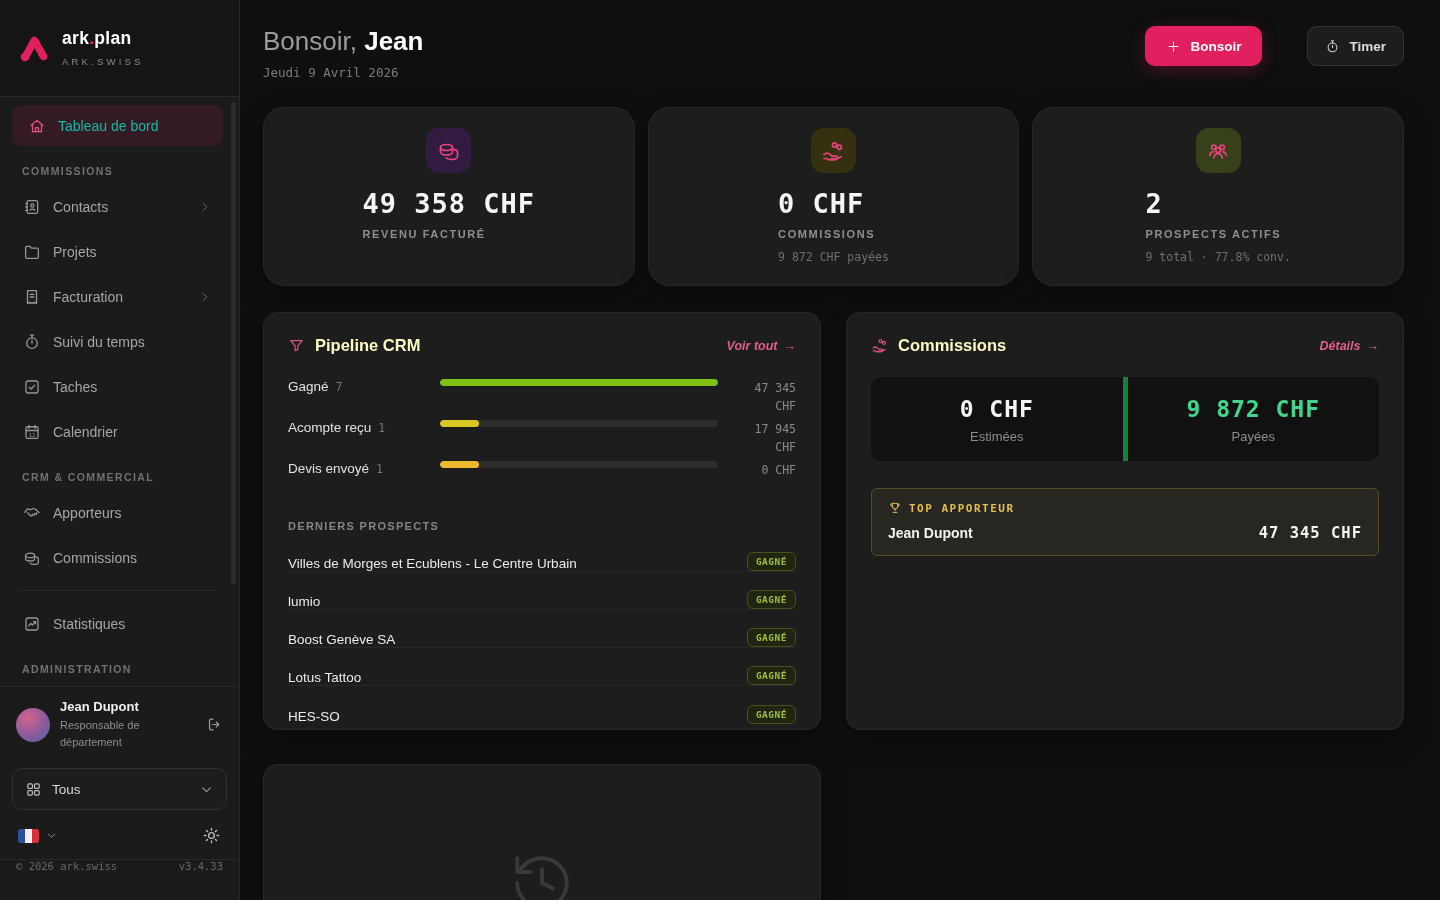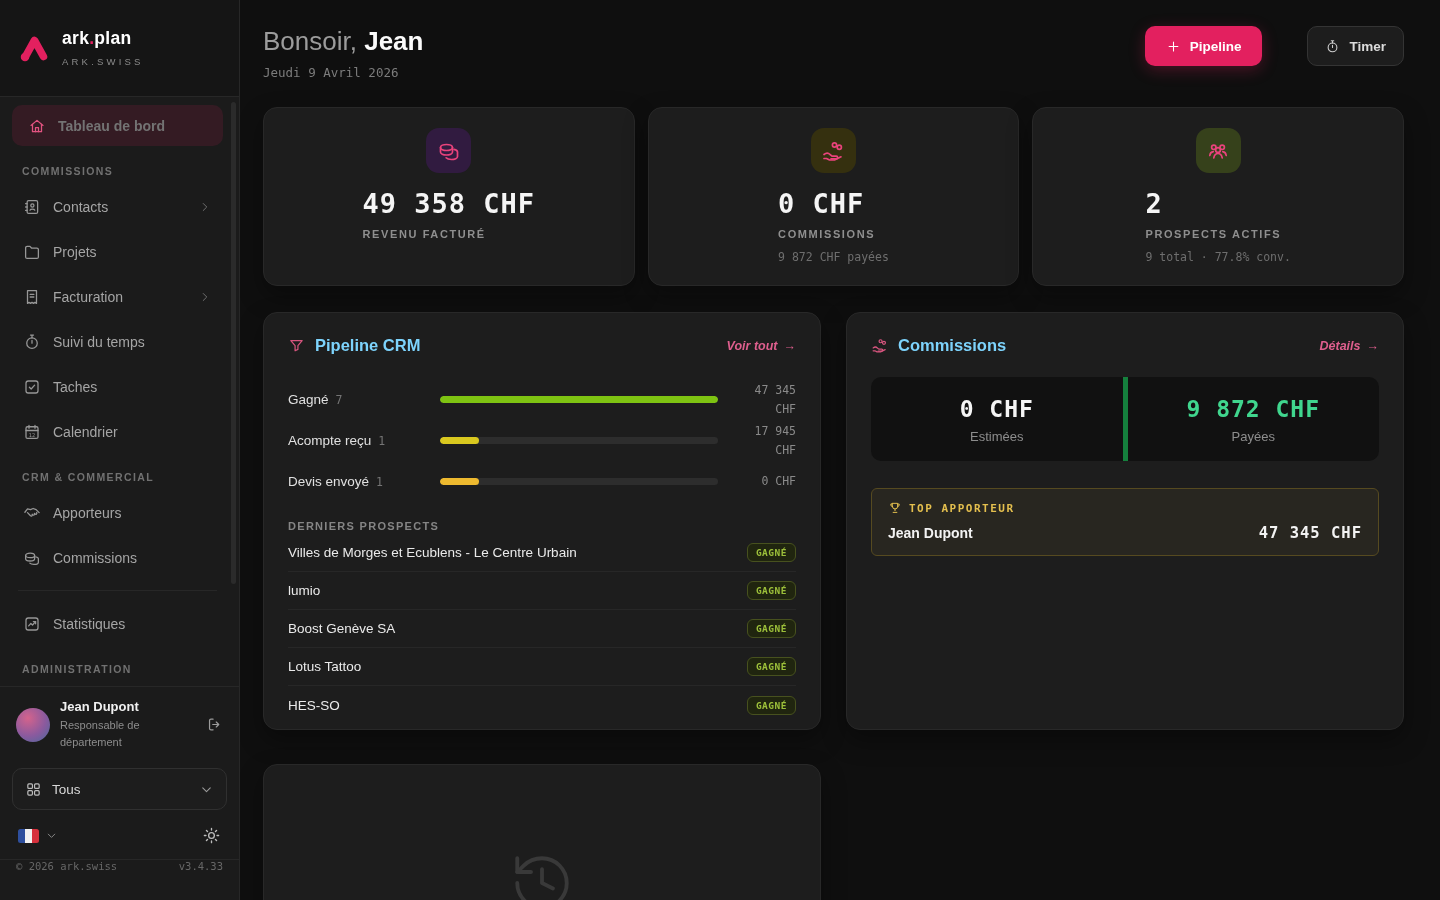--- a/index.html
+++ b/index.html
@@ -22,21 +22,21 @@
   .brand-name { font-size:17.5px; font-weight:700; color:#ffffff; letter-spacing:.3px; line-height:1.1; }
   .brand-name .dot { color:#e3205f; }
   .brand-sub { font-size:9.5px; letter-spacing:3.2px; color:#8b8b8b; margin-top:7px; }
 
   .nav { flex:1; padding:8px 16px 0 12px; overflow:hidden; position:relative; }
   .scroll-thumb { position:absolute; right:3px; top:5px; width:5px; height:482px; border-radius:3px; background:#2b2b2b; }
 
   .nav-item { height:41px; display:flex; align-items:center; gap:12px; padding:0 11px; border-radius:10px; color:#a5a5a5; font-size:14px; cursor:pointer; margin-bottom:4px; }
   .nav-item svg { width:18px; height:18px; color:#979797; flex:none; }
   .nav-item .chev { margin-left:auto; width:14px; height:14px; color:#6f6f6f; }
-  .nav-item.active { background:rgba(227,32,95,.13); color:#737373; font-weight:700;padding-left:16px; }
+  .nav-item.active { background:rgba(227,32,95,.13); color:#14b8a6; font-weight:400;padding-left:16px; }
   .nav-item.active svg { color:#e25380; }
   .section-label { font-size:10.5px; font-weight:700; letter-spacing:1.4px; color:#717171; margin:19px 10px 9px; }
   .nav-divider { height:1px; background:#272727; margin:12px 6px; }
 
   .user-row { flex:none; border-top:1px solid #272727; display:flex; align-items:center; gap:10px; padding:12px 16px 11px; }
   .avatar { width:34px; height:34px; border-radius:50%; flex:none;
     background:radial-gradient(circle at 35% 30%, #d4638c, #8a5a9e 55%, #49699c 100%); }
   .user-meta { flex:1; min-width:0; }
   .user-name { font-size:13px; font-weight:700; color:#f0f0f0; }
   .user-role { font-size:11px; color:#8d8d8d; line-height:1.55; margin-top:3px; max-width:112px; }
@@ -65,49 +65,49 @@
   .greeting .name { color:#fafafa; font-weight:700; }
   .date { margin-top:8px; font-family:"DejaVu Sans Mono", monospace; font-size:12.5px; color:#7c7c7c; }
   .header-actions { display:flex; gap:13px; }
   .btn { height:40px; border-radius:10px; display:flex; align-items:center; gap:9px; font-size:13.5px; font-weight:600; cursor:pointer; border:none; }
   .btn-prospect { background:#e3205f; color:#fff; padding:0 21px; box-shadow:0 4px 16px rgba(227,32,95,.28); }
   .btn-prospect svg { width:15px; height:15px; color:#fff; }
   .btn-timer { background:#1d1d1d; border:1px solid #343434; color:#dcdcdc; padding:0 17px;margin-left:32px; }
   .btn-timer svg { width:15px; height:15px; color:#cfcfcf; }
 
   .stat-cards { display:grid; grid-template-columns:repeat(3,1fr); gap:13px; margin-bottom:26px; }
-  .stat-card { height:179px; background:#1d1d1d; border:1px solid #282828; border-radius:14px; box-shadow:0 10px 24px rgba(0,0,0,.35); display:flex; flex-direction:column; align-items:center; padding-top:20px; }
+  .stat-card { height:179px; background:#1d1d1d; border:1px solid #282828; border-radius:21px; box-shadow:0 10px 24px rgba(0,0,0,.35); display:flex; flex-direction:column; align-items:center; padding-top:20px; }
   .tile { width:45px; height:45px; border-radius:13px; display:flex; align-items:center; justify-content:center; margin-bottom:15px; }
   .tile svg { width:24px; height:24px; color:#ea437c; }
   .tile-purple { background:#311b40; }
   .tile-olive  { background:#35300f; }
   .tile-green  { background:#36411b; }
   .stat-text { display:flex; flex-direction:column; align-items:flex-start; }
   .stat-value { font-family:"DejaVu Sans Mono", monospace; font-weight:700; font-size:27px; color:#f5f5f5; letter-spacing:1px; }
   .stat-label { margin-top:9px; font-size:11px; font-weight:700; letter-spacing:1.6px; color:#8f8f8f; }
   .stat-sub { margin-top:10px; font-family:"DejaVu Sans Mono", monospace; font-size:11.5px; color:#6e6e6e; }
 
   .panels { display:grid; grid-template-columns:1fr 1fr; gap:25px; }
   .panel { background:#1d1d1d; border:1px solid #282828; border-radius:14px; box-shadow:0 10px 24px rgba(0,0,0,.35); padding:23px 24px; height:418px; }
   .panel-header { display:flex; align-items:center; gap:10px; }
   .panel-header .p-ic { width:17px; height:17px; color:#d8557f; flex:none; }
-  .panel-title { font-size:16.5px; font-weight:700; color:#7dd3fc; }
+  .panel-title { font-size:16.5px; font-weight:700; color:#fef9c3; }
   .panel-link { margin-left:auto; font-size:12.5px; font-weight:600; color:#df5f8e; display:flex; gap:6px; align-items:center; cursor:pointer;font-style:italic; }
 
   .stages { margin-top:24px; }
-  .stage-row { display:flex; align-items:center; min-height:41px; }
+  .stage-row { display:flex; min-height:41px; }
   .stage-label { width:152px; flex:none; font-size:13.5px; color:#e0e0e0; }
   .stage-count { font-family:"DejaVu Sans Mono", monospace; font-size:11.5px; color:#757575; margin-left:7px; font-weight:400; }
   .bar-track { flex:1; height:7px; border-radius:4px; background:#2d2d2d; overflow:hidden; }
   .bar-fill { height:100%; border-radius:4px; }
   .stage-amount { width:66px; flex:none; text-align:right; font-family:"DejaVu Sans Mono", monospace; font-size:11.5px; color:#8a8a8a; line-height:1.6; margin-left:12px; }
 
   .subheader { margin-top:18px; font-size:11px; font-weight:700; letter-spacing:1.3px; color:#858585; }
   .prospect-list { margin-top:2px; }
-  .prospect-row { display:flex; align-items:center; justify-content:space-between; height:38px; border-bottom:1px solid #272727; cursor:pointer; }
+  .prospect-row { display:flex; align-items:flex-end; justify-content:space-between; height:38px; border-bottom:1px solid #272727; cursor:pointer; }
   .prospect-row:last-child { border-bottom:none; }
   .prospect-name { font-size:13.5px; color:#eaeaea; }
   .badge { font-family:"DejaVu Sans Mono", monospace; font-size:9.5px; font-weight:700; letter-spacing:.5px; color:#9cbf3a; background:#20250f; border:1px solid #47511e; border-radius:6px; padding:3px 8px; }
 
   .comm-stats { margin-top:22px; display:flex; background:#111111; border-radius:10px; }
   .comm-cell { flex:1; padding:19px 0 17px; display:flex; flex-direction:column; align-items:center; }
   .comm-cell + .comm-cell { border-left:5px solid #15803d; }
   .comm-value { font-family:"DejaVu Sans Mono", monospace; font-weight:700; font-size:23px; color:#f5f5f5; letter-spacing:1px; }
   .comm-value.paid { color:#40d68e; }
   .comm-label { margin-top:7px; font-size:13px; color:#8d8d8d; }
@@ -290,21 +290,21 @@
     <div class="main-header">
       <div>
         <div class="greeting"><span>Bonsoir,</span> <span class="name">Jean</span></div>
         <div class="date mono">Jeudi 9 Avril 2026</div>
       </div>
       <div class="header-actions">
         <button class="btn btn-prospect">
           <svg class="ic" viewBox="0 0 24 24" stroke-width="2.2">
               <path d="M12 5v14M5 12h14"></path>
             </svg>
-          <span>Pipeline</span>
+          <span>Bonsoir</span>
         </button>
         <button class="btn btn-timer">
           <svg class="ic" viewBox="0 0 24 24">
               <circle cx="12" cy="13.5" r="7"></circle>
               <path d="M12 13.5V10M10 2.8h4M12 2.8v3.7"></path>
             </svg>
           <span>Timer</span>
         </button>
       </div>
     </div>

